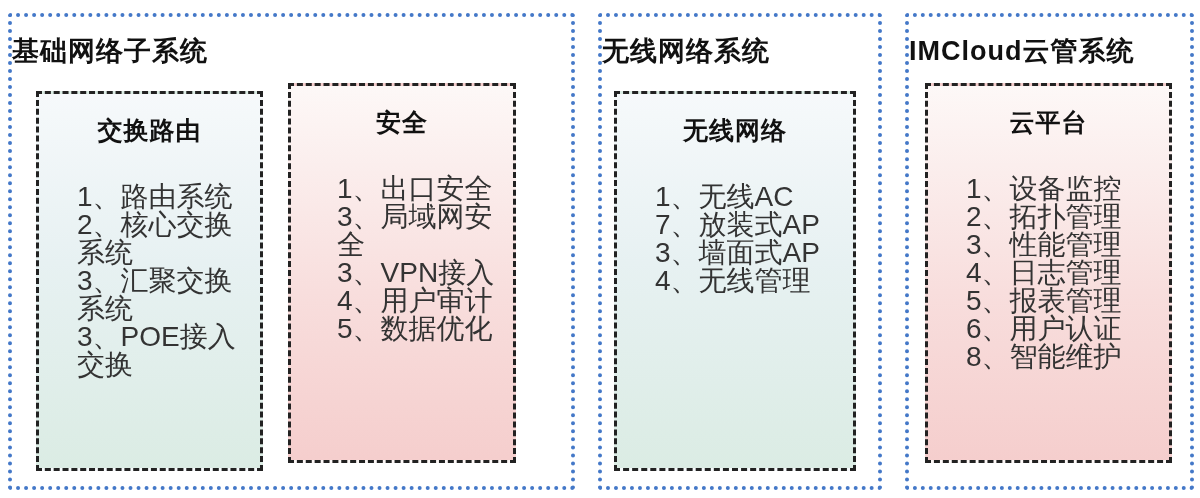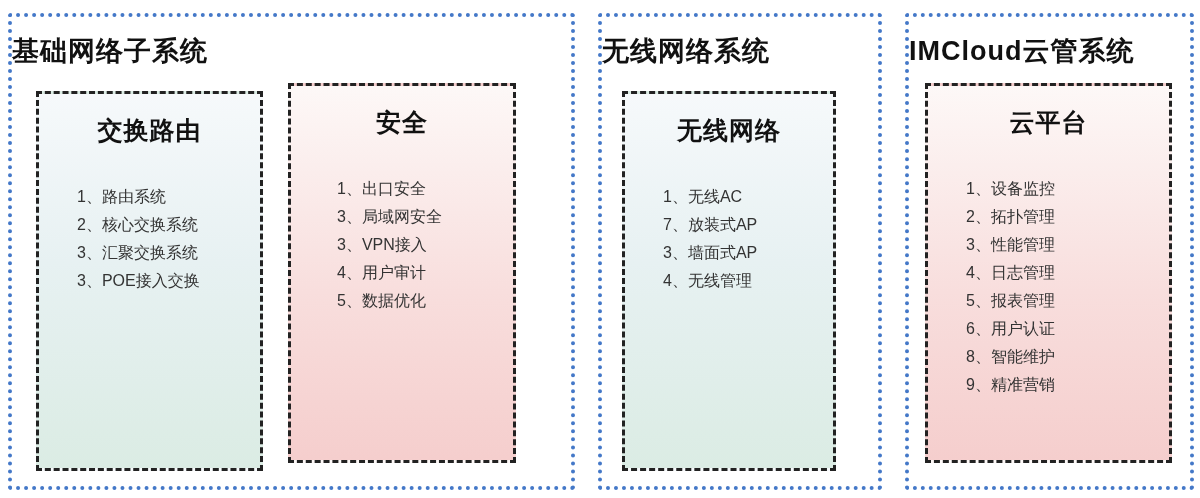--- a/index.html
+++ b/index.html
@@ -34,34 +34,34 @@
   }
   .inner.teal{
     background:linear-gradient(180deg,var(--teal-top,#f6f9fb) 0%,var(--teal-mid,#e7f1f2) 45%,var(--teal-bottom,#dbece4) 100%);
     margin-top:8px;
   }
   .inner.pink{
     background:linear-gradient(180deg,var(--pink-top,#fdf8f7) 0%,var(--pink-mid,#f8dedd) 55%,var(--pink-bottom,#f5cecd) 100%);
   }
   #sec0 .inner:nth-of-type(1){left:24px;width:227px;}
   #sec0 .b1{left:276px;width:228px;}
-  #sec1 .inner{left:20px;width:214px;}
+  #sec1 .inner{left:12px;width:242px;}
   #sec2 .inner{left:16px;width:247px;}
   .box-title{
     margin:0;padding-top:20px;
     text-align:center;
     font-size:25px;font-weight:bold;
     color:var(--title-text,#111);
     letter-spacing:1px;
   }
   .box-list{
     list-style:none;
     margin:36px 0 0 0;
     padding:0 6px 0 38px;
-    font-size:16px;
+    font-size:28px;
     line-height:28px;
     color:var(--item-text,#333);
   }
   #sec0 .b1 .box-list{padding-left:46px;}
 </style>
 </head>
 <body>
 
 <div class="canvas">
 
@@ -110,18 +110,17 @@
     <div class="inner pink">
       <h3 class="box-title">云平台</h3>
       <ul class="box-list">
         <li>1、设备监控</li>
         <li>2、拓扑管理</li>
         <li>3、性能管理</li>
         <li>4、日志管理</li>
         <li>5、报表管理</li>
         <li>6、用户认证</li>
         <li>8、智能维护</li>
-        <li>9、精准营销</li>
       </ul>
     </div>
   </section>
 
 </div>
 
 </body></html>

